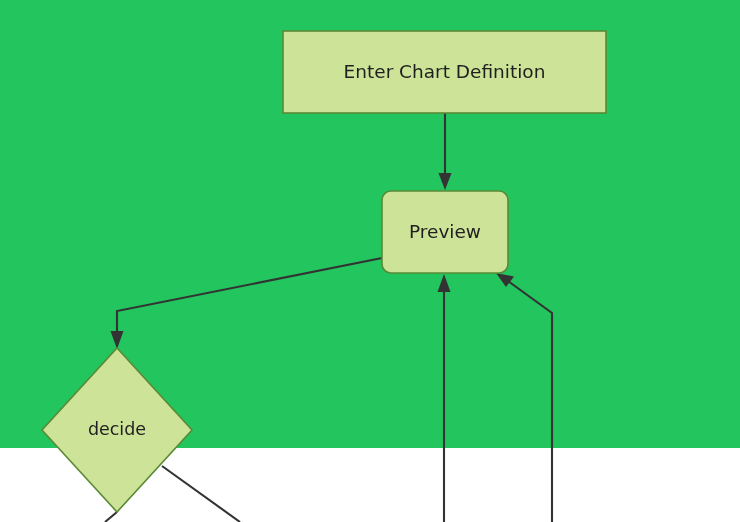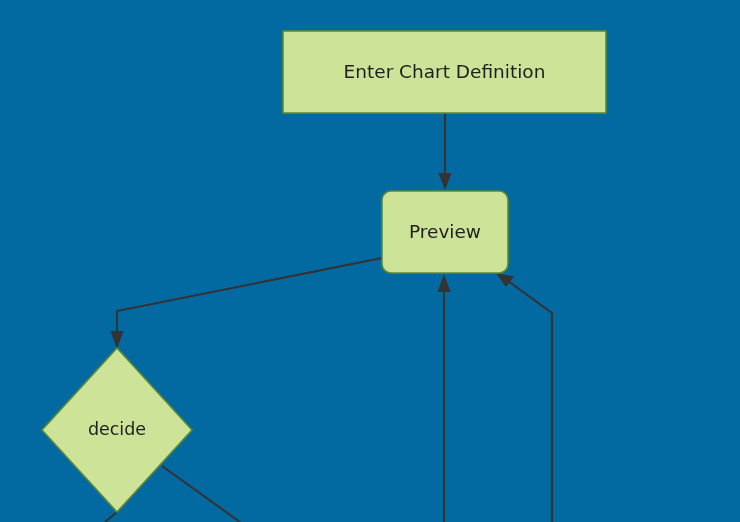--- a/index.html
+++ b/index.html
@@ -9,22 +9,22 @@
   }
   body {
     width: 740px;
     height: 522px;
     overflow: hidden;
     font-family: "DejaVu Sans", sans-serif;
   }
   #diagram-root {
     position: relative;
     width: 740px;
-    height: 522px;
-    background: #0369a1;
+    height: 448px;
+    background: #22c55e;
   }
   svg#flowchart {
     display: block;
     width: 740px;
     height: 522px;
   }
   .node-shape {
     fill: #cde498;
     stroke: #5a8a36;
     stroke-width: 1.6px;

